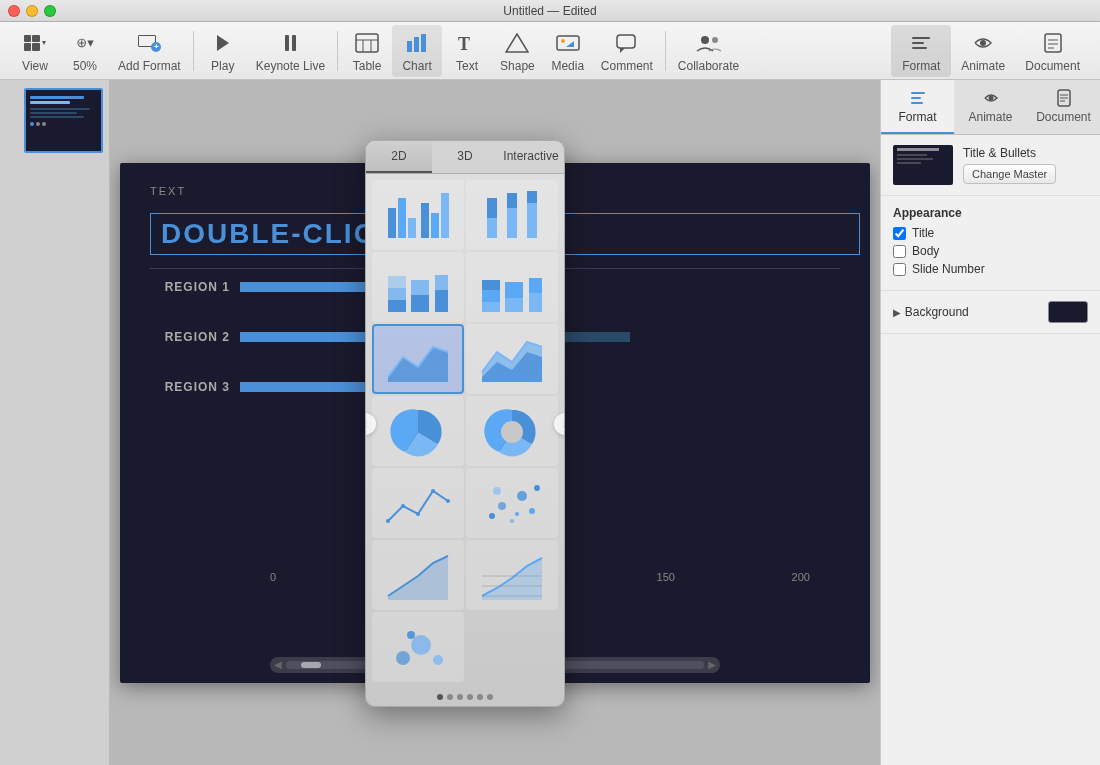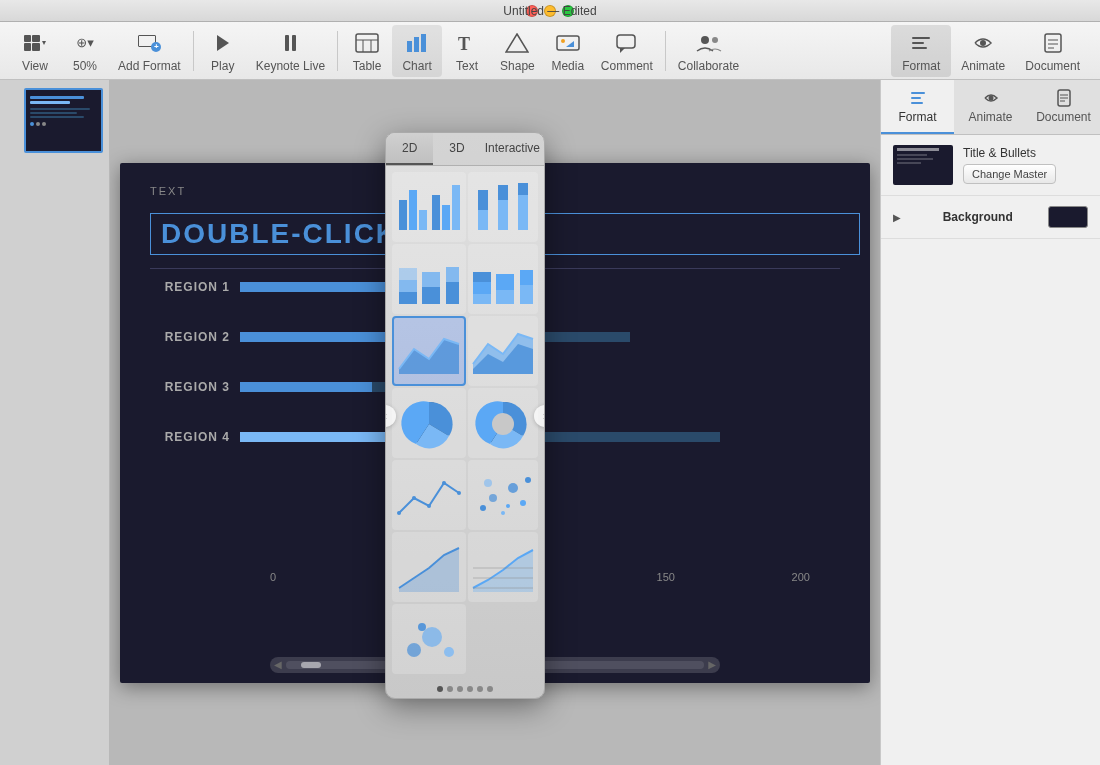--- a/index.html
+++ b/index.html
@@ -14,21 +14,20 @@
 
     
     .titlebar {
       height: 22px;
       background: linear-gradient(to bottom, #e8e8e8, #d8d8d8);
       display: flex;
       align-items: center;
       padding: 0 8px;
       border-bottom: 1px solid #b0b0b0;
       position: relative;
-      justify-content: center;
     }
     .titlebar-buttons {
       display: flex;
       gap: 6px;
       align-items: center;
     }
     .tb-btn {
       width: 12px; height: 12px;
       border-radius: 50%;
       border: 1px solid rgba(0,0,0,0.2);
@@ -276,24 +275,24 @@
       top: 1px;
       width: 20px;
       height: 6px;
       background: rgba(255,255,255,0.5);
       border-radius: 3px;
     }
 
     
     .chart-picker {
       position: absolute;
-      top: 52px;
+      top: 60px;
       left: 50%;
       transform: translateX(-50%) translateX(-30px);
-      width: 160px;
+      width: 200px;
       background: linear-gradient(to bottom, #e0e0e0, #c8c8c8);
       border-radius: 10px;
       box-shadow: 0 8px 30px rgba(0,0,0,0.4);
       z-index: 100;
       overflow: hidden;
       border: 1px solid #aaa;
     }
     .picker-tabs {
       display: flex;
       background: rgba(0,0,0,0.05);
@@ -507,22 +506,21 @@
       gap: 4px;
     }
     .disclosure-arrow {
       font-size: 10px;
       color: #555;
       cursor: pointer;
     }
     .background-text {
       font-size: 12px;
       color: #333;
-      font-weight: 700;
-      margin-left: 38px;
+      font-weight: 400;
     }
     .background-swatch {
       width: 40px; height: 22px;
       background: #1a1a2e;
       border: 1px solid #888;
       border-radius: 3px;
       cursor: pointer;
     }
 
     .edit-master-btn {
@@ -826,27 +824,20 @@
         </div>
 
         <div class="chart-row">
           <div class="chart-label">REGION 3</div>
           <div class="chart-bar-container">
             <div class="chart-bar-outer" style="width: 45%; left:0;"></div>
             <div class="chart-bar-inner" style="width: 22%; left:0;"></div>
           </div>
         </div>
 
-        <div class="chart-row">
-          <div class="chart-label">REGION 4</div>
-          <div class="chart-bar-container">
-            <div class="chart-bar-outer" style="width: 80%; left:0;"></div>
-            <div class="chart-bar-inner" style="width: 38%; left:0; background:#7ab8f5;"></div>
-          </div>
-        </div>
 
         <div class="axis-labels">
           <span>0</span>
           <span>50</span>
           <span>100</span>
           <span>150</span>
           <span>200</span>
         </div>
 
         <div class="axis-label-x">APRIL</div>
@@ -1054,20 +1045,35 @@
         <div class="layout-thumb-line2" style="width:50%;"></div>
         <div class="layout-thumb-line2" style="width:60%;"></div>
         <div class="layout-thumb-line2" style="width:40%;"></div>
       </div>
       <div class="layout-info">
         <div class="layout-name">Title &amp; Bullets</div>
         <button class="change-master-btn">Change Master</button>
       </div>
     </div>
 
+    <div class="appearance-section">
+      <div class="appearance-title">Appearance</div>
+      <div class="checkbox-row">
+        <input type="checkbox" id="cb-title" checked="" style="">
+        <label class="checkbox-label" for="cb-title">Title</label>
+      </div>
+      <div class="checkbox-row">
+        <input type="checkbox" id="cb-body" style="">
+        <label class="checkbox-label" for="cb-body">Body</label>
+      </div>
+      <div class="checkbox-row">
+        <input type="checkbox" id="cb-slidenum" style="">
+        <label class="checkbox-label" for="cb-slidenum">Slide Number</label>
+      </div>
+    </div>
 
     <div class="background-section">
       <div class="background-row">
         <div class="background-label-row">
           <span class="disclosure-arrow">▶</span>
           <span class="background-text">Background</span>
         </div>
         <div class="background-swatch"></div>
       </div>
     </div>

